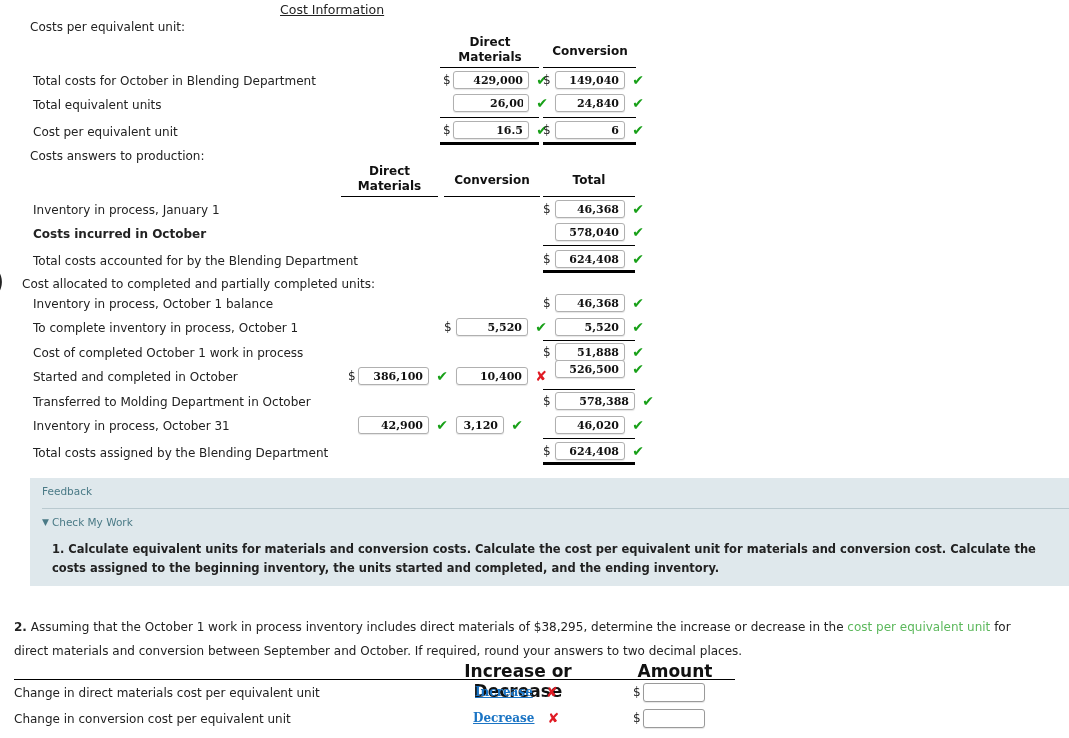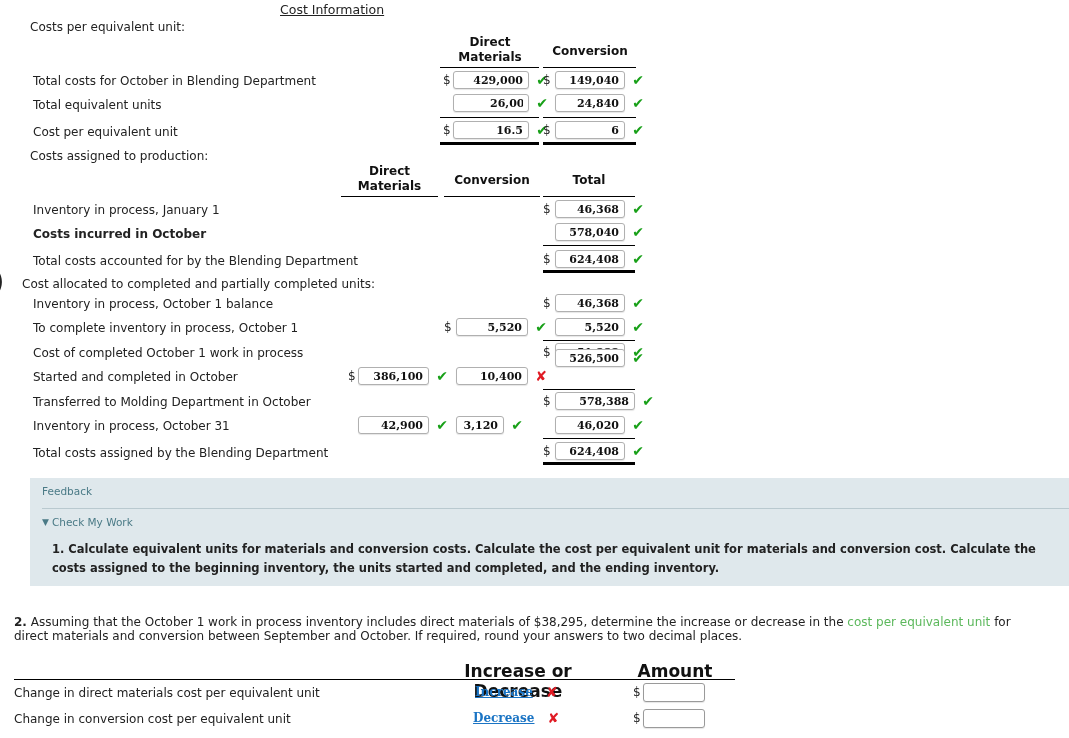--- a/index.html
+++ b/index.html
@@ -165,21 +165,21 @@
   }
 
   
   .q2 {
     position: absolute;
     left: 14px;
     top: 615px;
     width: 1030px;
     font-size: 12px;
     color: #222;
-    line-height: 14px;
+    line-height: 24px;
   }
   .q2 .qnum { font-weight: bold; }
   .greenlink { color: #5cb85c; }
 
   
   .bt-head {
     position: absolute;
     font-weight: bold;
     font-size: 17px;
     color: #111;
@@ -272,21 +272,21 @@
 <div class="cell" style="left:543px; top:121px;">
   <span class="dollar">$</span>
   <span style="width:2px;"></span>
   <input class="inputbox" style="width: 70px;" value="6">
   <span class="mark ok">✔</span>
 </div>
 
 <div class="rule-thick" style="left:440px; top:142px; width:99px;"></div>
 <div class="rule-thick" style="left:543px; top:142px; width:93px;"></div>
 
-<div class="row-label caption" style="left:30px; top:149px;">Costs assigned to production:</div>
+<div class="row-label caption" style="left:30px; top:149px;">Costs answers to production:</div>
 
 <div class="colhead" style="left:341px; top:164px; width:97px;">
   <span>Direct Materials</span>
 </div>
 <div class="colhead" style="left:444px; top:173px; width:96px;">
   <span>Conversion</span>
 </div>
 <div class="colhead" style="left:543px; top:173px; width:92px;">
   <span>Total</span>
 </div>
@@ -362,21 +362,21 @@
   <span class="dollar">$</span>
   <input class="inputbox" style="width: 71px;" value="386,100">
   <span class="mark ok">✔</span>
 </div>
 <div class="cell" style="left:444px; top:367px;">
   <span class="dollar blank"></span>
   <span style="width:2px;"></span>
   <input class="inputbox" style="width: 72px;" value="10,400">
   <span class="mark bad">✘</span>
 </div>
-<div class="cell" style="left:543px; top:349px;">
+<div class="cell" style="left:543px; top:360px;">
   <span class="dollar blank"></span>
   <span style="width:2px;"></span>
   <input class="inputbox" style="width: 70px;" value="526,500">
   <span class="mark ok">✔</span>
 </div>
 
 <div class="rule-thin" style="left:543px; top:389px; width:92px;"></div>
 
 <div class="row-label" style="left:33px; top:395px;">Transferred to Molding Department in October</div>
 <div class="cell" style="left:543px; top:392px;">

